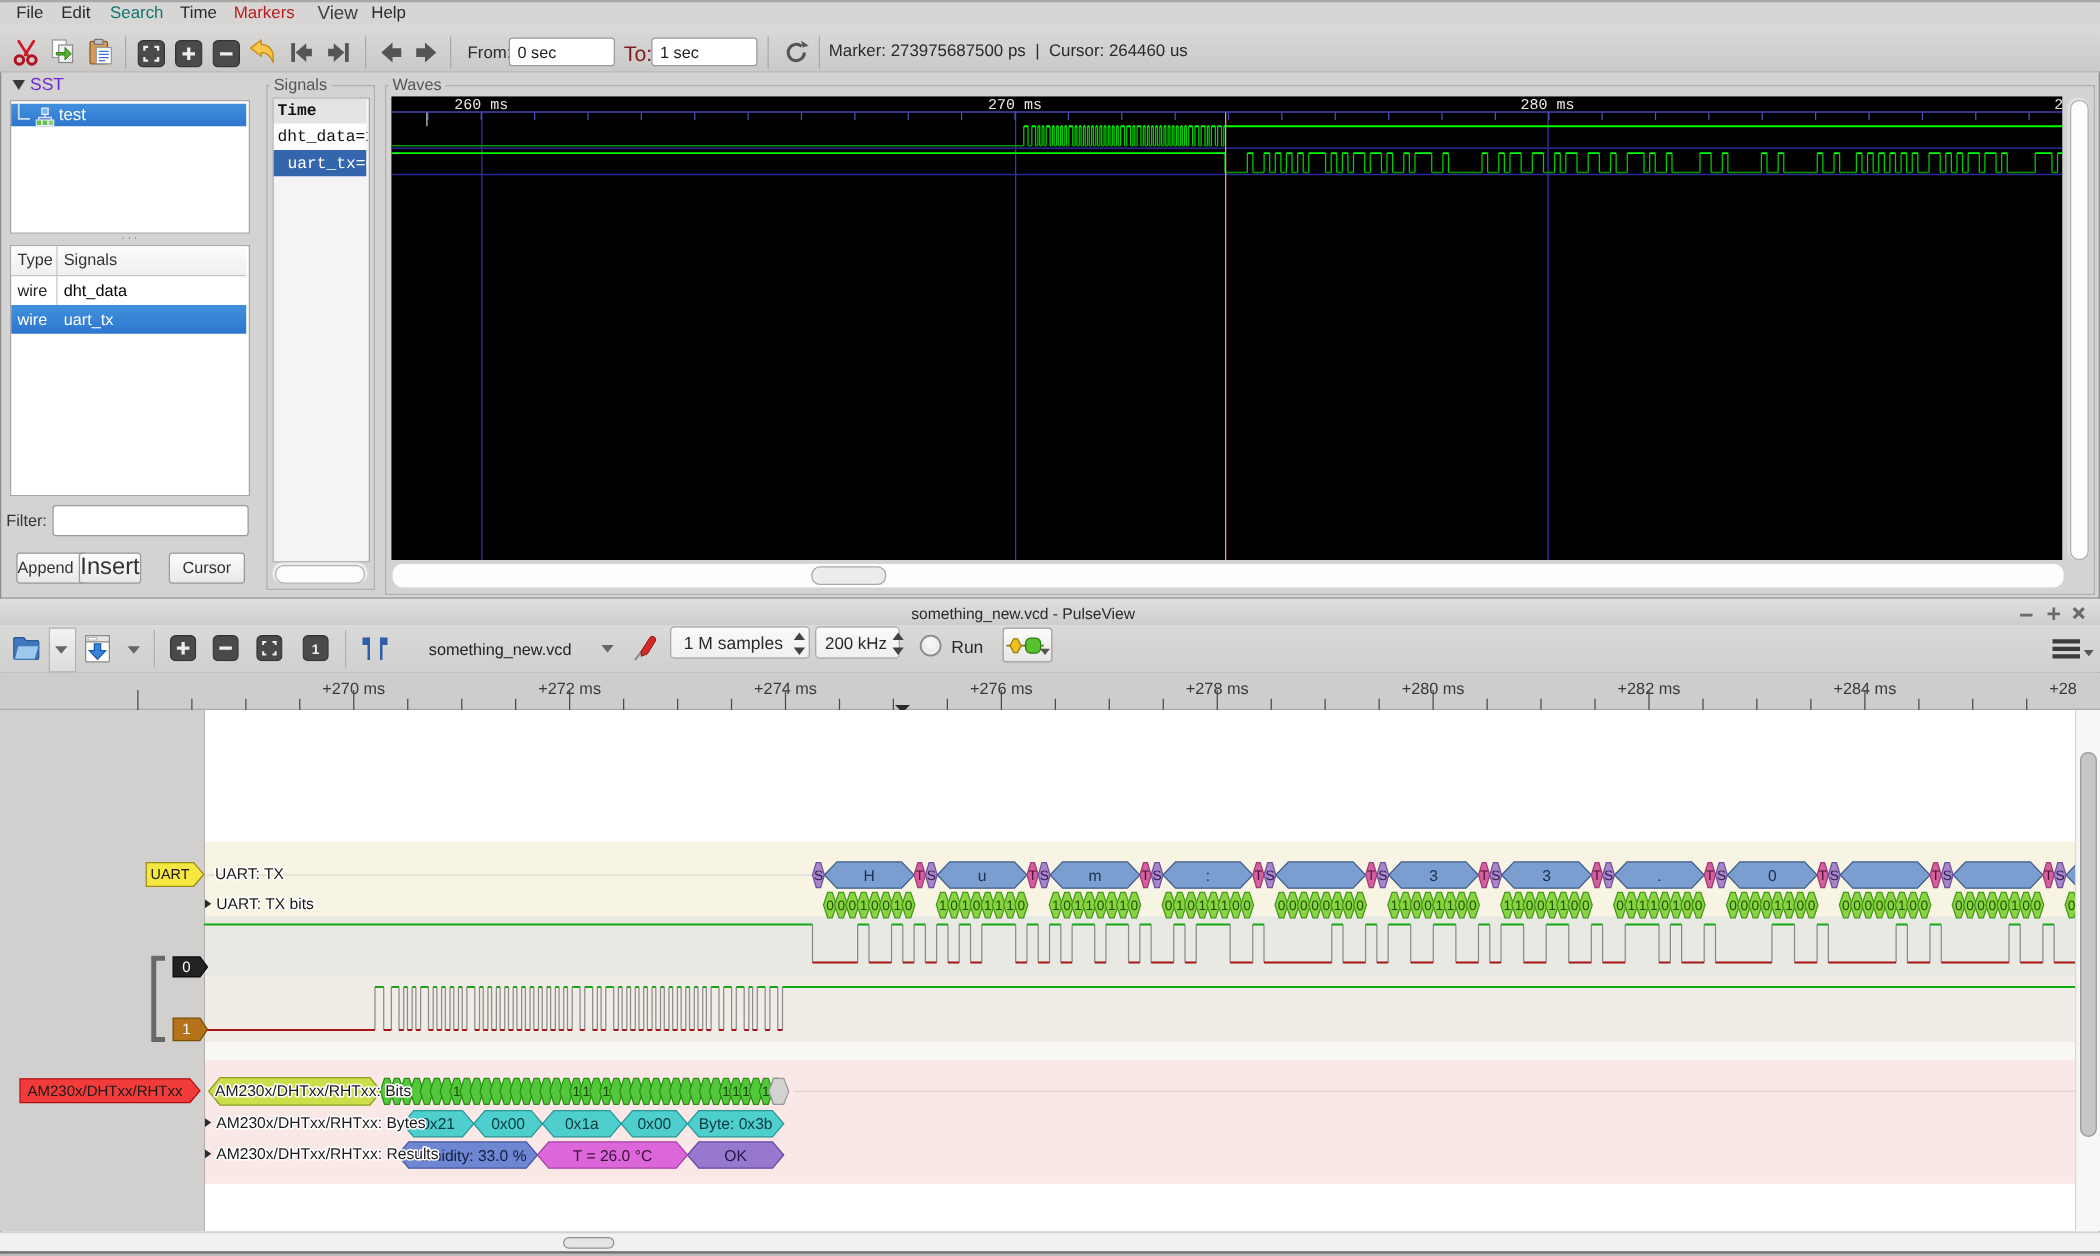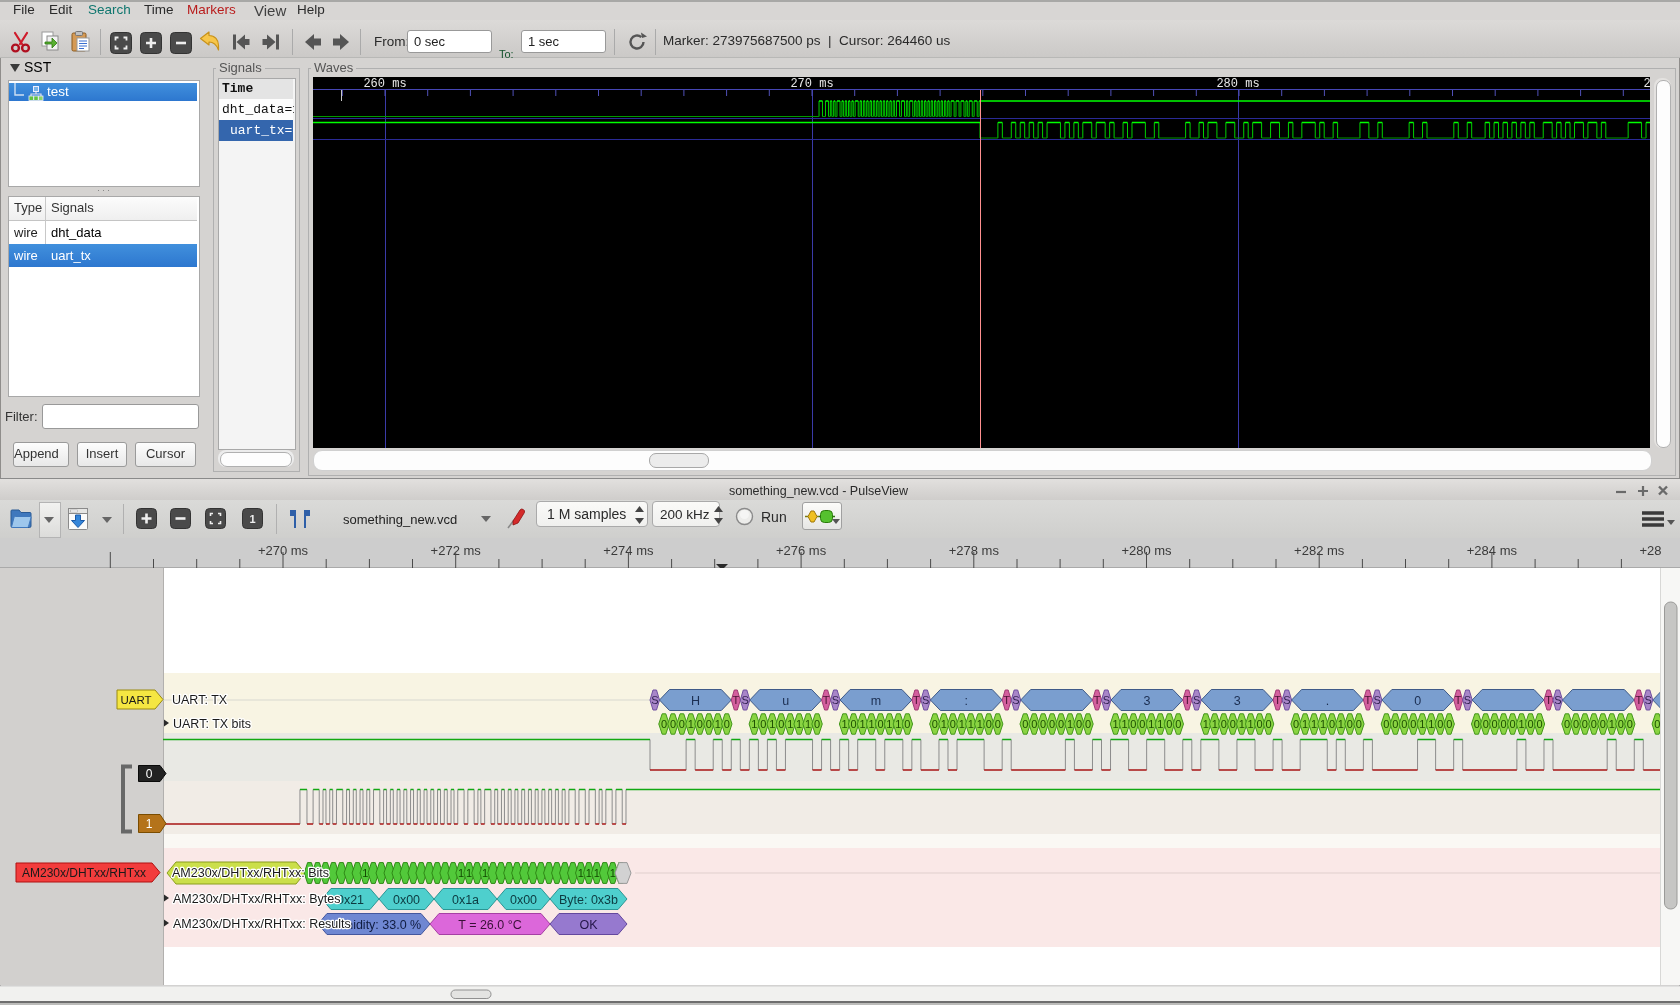--- a/index.html
+++ b/index.html
@@ -10,21 +10,21 @@
 <div style="position:absolute;left:0;top:20px;width:1680px;height:37px;background:linear-gradient(#dcdad8,#cbc9c7);border-bottom:1px solid #b8b8b6"></div>
 <div style="position:absolute;left:13px;top:2px;font-size:13.5px;color:#2a2a2a">File</div>
 <div style="position:absolute;left:49px;top:2px;font-size:13.5px;color:#2a2a2a">Edit</div>
 <div style="position:absolute;left:88px;top:2px;font-size:13.5px;color:#0f766e">Search</div>
 <div style="position:absolute;left:144px;top:2px;font-size:13.5px;color:#2a2a2a">Time</div>
 <div style="position:absolute;left:187px;top:2px;font-size:13.5px;color:#b91c1c">Markers</div>
 <div style="position:absolute;left:254px;top:2px;font-size:15px;color:#404040">View</div>
 <div style="position:absolute;left:297px;top:2px;font-size:13.5px;color:#2a2a2a">Help</div>
 <div style="position:absolute;left:374px;top:34px;font-size:13.5px;color:#2a2a2a">From:</div>
 <div style="position:absolute;left:407px;top:30px;width:85px;height:23px;background:#fff;border:1px solid #999;border-radius:3px;font-size:13px;color:#222;line-height:22px;padding-left:6px;box-sizing:border-box">0 sec</div>
-<div style="position:absolute;left:499px;top:48px;font-size:11px;color:#14532d">To:</div>
+<div style="position:absolute;left:499px;top:34px;font-size:17px;color:#7f1d1d">To:</div>
 <div style="position:absolute;left:521px;top:30px;width:85px;height:23px;background:#fff;border:1px solid #999;border-radius:3px;font-size:13px;color:#222;line-height:22px;padding-left:6px;box-sizing:border-box">1 sec</div>
 <div style="position:absolute;left:663px;top:33px;font-size:13.5px;color:#2a2a2a">Marker: 273975687500 ps&nbsp; | &nbsp;Cursor: 264460 us</div>
 <svg style="position:absolute;left:10px;top:31px" width="22" height="22" viewBox="0 0 22 22">
     <path d="M5,2 L12,13 M17,2 L10,13" stroke="#cf1b2b" stroke-width="2.2" fill="none" stroke-linecap="round"></path>
     <circle cx="5.5" cy="17" r="3.4" fill="none" stroke="#b01020" stroke-width="2.4"></circle>
     <circle cx="15.5" cy="17" r="3.4" fill="none" stroke="#b01020" stroke-width="2.4"></circle>
   </svg>
 <svg style="position:absolute;left:39px;top:30px" width="24" height="24" viewBox="0 0 24 24">
     <rect x="3" y="2" width="11" height="14" fill="#ffffff" stroke="#9a9a9a"></rect>
     <rect x="8" y="6" width="11" height="14" fill="#f2f2f2" stroke="#8a8a8a"></rect>
@@ -74,21 +74,21 @@
     <path d="M15,2.5 L16,8 L21,6.5 Z" fill="#555"></path>
   </svg>
 <div style="position:absolute;left:100px;top:29px;width:1px;height:26px;background:#aaa"></div>
 <div style="position:absolute;left:292px;top:29px;width:1px;height:26px;background:#aaa"></div>
 <div style="position:absolute;left:360px;top:29px;width:1px;height:26px;background:#aaa"></div>
 <div style="position:absolute;left:614px;top:29px;width:1px;height:26px;background:#aaa"></div>
 <div style="position:absolute;left:655px;top:29px;width:1px;height:26px;background:#aaa"></div>
 <svg style="position:absolute;left:9px;top:63px" width="12" height="10">
     <path d="M1,1 H11 L6,9 Z" fill="#3a3a3a"></path>
   </svg>
-<div style="position:absolute;left:24px;top:59px;font-size:14px;color:#000000">SST</div>
+<div style="position:absolute;left:24px;top:59px;font-size:14px;color:#6d28d9">SST</div>
 <div style="position:absolute;left:8px;top:80px;width:190px;height:105px;background:#fff;border:1px solid #a8a8a8"></div>
 <div style="position:absolute;left:9px;top:83px;width:188px;height:18px;background:linear-gradient(#4190dd,#2d77cf)"></div>
 <svg style="position:absolute;left:12px;top:83px" width="20" height="18">
     <path d="M3,0 V12 H12" stroke="#cfe0f2" fill="none" stroke-width="1.4"></path>
   </svg>
 <svg style="position:absolute;left:28px;top:85px" width="16" height="16" viewBox="0 0 16 16">
     <rect x="5.5" y="1.5" width="5" height="5" fill="#7ab4e8" stroke="#eef"></rect>
     <path d="M8,7 V9 M3,11 V9 H13 V11" stroke="#dde" stroke-width="1.2" fill="none"></path>
     <rect x="1" y="11" width="4.4" height="4.4" fill="#62c342" stroke="#eef" stroke-width="0.8"></rect>
     <rect x="5.8" y="11" width="4.4" height="4.4" fill="#62c342" stroke="#eef" stroke-width="0.8"></rect>
@@ -102,21 +102,21 @@
 <div style="position:absolute;left:14px;top:200px;font-size:13px;color:#333">Type</div>
 <div style="position:absolute;left:51px;top:200px;font-size:13px;color:#333">Signals</div>
 <div style="position:absolute;left:14px;top:225px;font-size:13px;color:#222">wire</div>
 <div style="position:absolute;left:51px;top:225px;font-size:13px;color:#000000">dht_data</div>
 <div style="position:absolute;left:9px;top:244px;width:188px;height:23px;background:linear-gradient(#4190dd,#2d77cf)"></div>
 <div style="position:absolute;left:14px;top:248px;font-size:13px;color:#fff">wire</div>
 <div style="position:absolute;left:51px;top:248px;font-size:13px;color:#fff">uart_tx</div>
 <div style="position:absolute;left:5px;top:409px;font-size:13px;color:#333">Filter:</div>
 <div style="position:absolute;left:42px;top:404px;width:155px;height:23px;background:#fff;border:1px solid #999;border-radius:3px"></div>
 <div style="position:absolute;left:13px;top:442px;width:54px;height:23px;background:linear-gradient(#fdfdfd,#e8e8e8);border:1px solid #9a9a9a;border-radius:3px;text-align:left;line-height:22px;font-size:13px;color:#333">Append</div>
-<div style="position:absolute;left:77px;top:442px;width:48px;height:23px;background:linear-gradient(#fdfdfd,#e8e8e8);border:1px solid #9a9a9a;border-radius:3px;text-align:center;line-height:22px;font-size:13px;color:#333">Insert</div>
+<div style="position:absolute;left:63px;top:442px;width:48px;height:23px;background:linear-gradient(#fdfdfd,#e8e8e8);border:1px solid #9a9a9a;border-radius:3px;text-align:center;line-height:22px;font-size:19px;color:#333">Insert</div>
 <div style="position:absolute;left:135px;top:442px;width:59px;height:23px;background:linear-gradient(#fdfdfd,#e8e8e8);border:1px solid #9a9a9a;border-radius:3px;text-align:center;line-height:22px;font-size:13px;color:#333">Cursor</div>
 <div style="position:absolute;left:213px;top:68px;width:85px;height:402px;border:1px solid #b0b0b0"></div>
 <div style="position:absolute;left:216px;top:60px;background:#d5d3d1;padding:0 3px;font-size:13px;color:#555">Signals</div>
 <div style="position:absolute;left:218px;top:78px;width:76px;height:370px;background:#f4f4f4;border:1px solid #a8a8a8"></div>
 <div style="position:absolute;left:219px;top:79px;width:74px;height:20px;background:#e4e4e4"></div>
 <div style="position:absolute;left:222px;top:81px;font-family:'Liberation Mono',monospace;font-size:13px;font-weight:bold;color:#111">Time</div>
 <div style="position:absolute;left:219px;top:99px;width:74px;height:21px;background:#fdfdfd"></div>
 <div style="position:absolute;left:222px;top:102px;font-family:'Liberation Mono',monospace;font-size:13px;color:#111;white-space:nowrap;width:72px;overflow:hidden">dht_data=1</div>
 <div style="position:absolute;left:219px;top:120px;width:74px;height:21px;background:#3466ad"></div>
 <div style="position:absolute;left:230px;top:123px;font-family:'Liberation Mono',monospace;font-size:13px;color:#fff;white-space:nowrap;width:64px;overflow:hidden">uart_tx=0</div>

